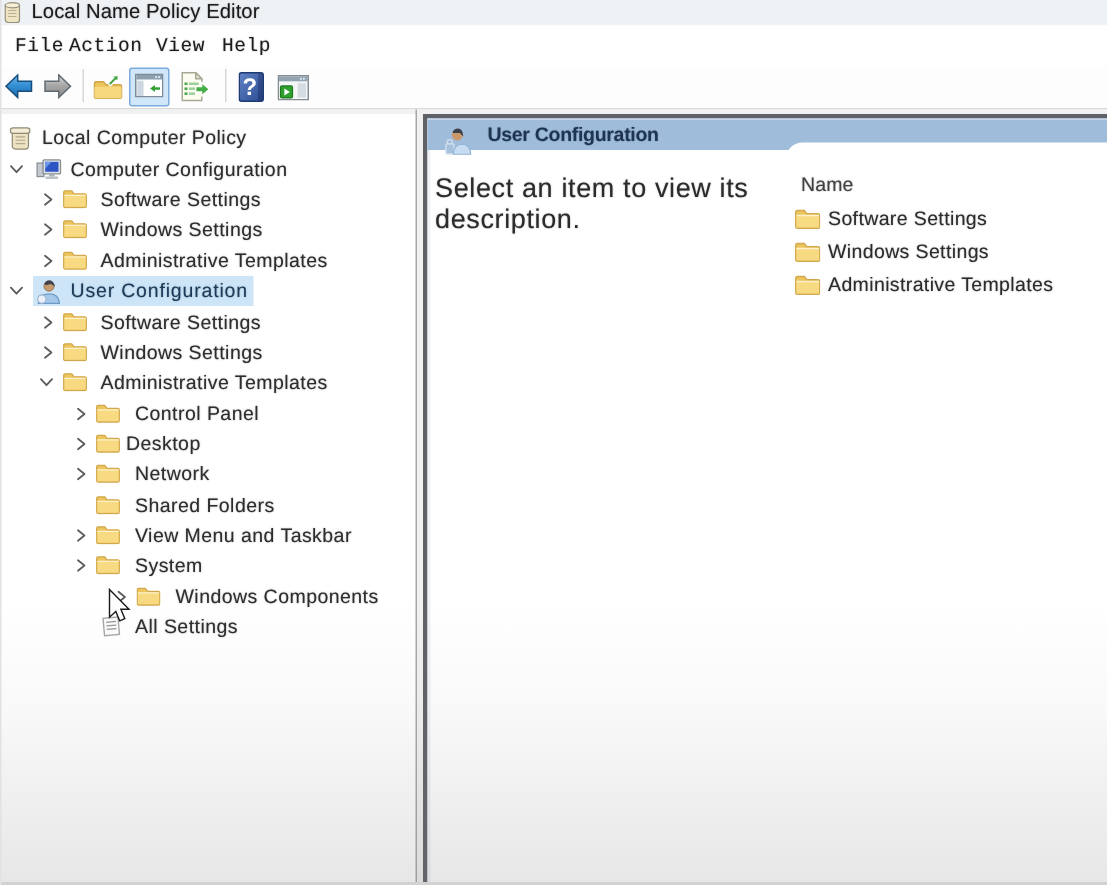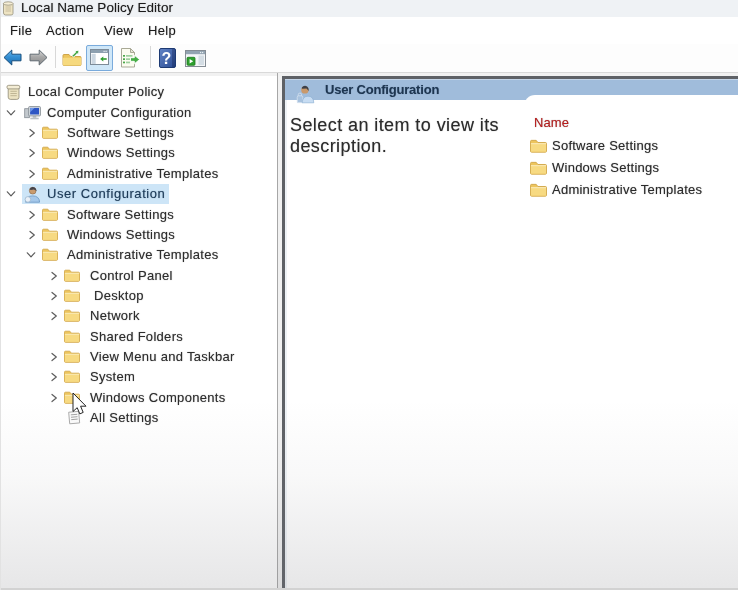--- a/index.html
+++ b/index.html
@@ -3,36 +3,36 @@
 <meta charset="utf-8">
 <style>
   html,body{margin:0;padding:0;}
   #wrap{position:relative;width:738px;height:590px;overflow:hidden;background:#fff;
         font-family:"Liberation Sans",sans-serif;-webkit-font-smoothing:antialiased;}
   .abs{position:absolute;}
   
   #titlebar{left:0;top:0;width:738px;height:17px;background:#eff2f5;}
   #titletxt{left:21px;top:0;height:16px;line-height:16px;font-size:13.5px;color:#1b1b1b;letter-spacing:0.05px;text-shadow:0 0 1px rgba(40,40,40,0.45);}
   #menubar{left:0;top:17px;width:738px;height:27px;background:#ffffff;}
-  .menuitem{top:17px;height:27px;line-height:27px;font-size:13px;color:#1c1c1c;letter-spacing:0.35px;text-shadow:0 0 1px rgba(40,40,40,0.45);}
+  .menuitem{top:17px;height:27px;line-height:27px;font-size:13px;color:#1c1c1c;letter-spacing:0.35px;text-shadow:0 0 1px rgba(40,40,40,0.45);font-family:Liberation Mono, monospace;}
   #toolbar{left:0;top:44px;width:738px;height:28px;background:#fdfdfd;border-bottom:1px solid #d9d9d9;}
   .tsep{top:46px;width:1px;height:22px;background:#d8d8d8;}
   
   #gapstrip{left:0;top:73px;width:738px;height:3px;background:#f1f1f1;}
   #leftpane{left:0;top:76px;width:277px;height:514px;background:#fff;}
   #lpborder{left:277px;top:73px;width:1px;height:517px;background:#a7a7a7;}
   #splitter{left:278px;top:73px;width:4px;height:517px;background:#f1f1f1;}
   #rpbtop{left:282px;top:76px;width:456px;height:3px;background:#5e6166;}
   #rpbleft{left:282px;top:76px;width:2.5px;height:514px;background:#5e6166;}
   #rpinset{left:284.5px;top:79px;width:2px;height:511px;background:#eef2f6;}
   #blueband{left:284.5px;top:79px;width:453.5px;height:21px;background:#a0bcdb;border-top:1px solid #c3d4e7;box-sizing:border-box;}
   #whitetab{left:524px;top:95px;width:214px;height:11px;background:#fff;border-top-left-radius:13px;}
   #hdrtxt{left:325px;top:79px;height:21px;line-height:21px;font-size:13px;font-weight:bold;color:#1d3550;letter-spacing:-0.2px;text-shadow:0 0 1px rgba(29,53,80,0.4);}
   #selecttxt{left:290px;top:115px;width:260px;font-size:18px;color:#2b2b2b;letter-spacing:0.42px;text-shadow:0 0 1px rgba(45,45,45,0.5);}
-  #nametxt{left:534px;top:115px;font-size:13px;color:#b91c1c;letter-spacing:0.1px;text-shadow:0 0 1px rgba(45,45,45,0.5);}
+  #nametxt{left:534px;top:115px;font-size:13px;color:#404040;letter-spacing:0.1px;text-shadow:0 0 1px rgba(45,45,45,0.5);}
   .rrow{left:552px;font-size:13px;color:#2b2b2b;letter-spacing:0.25px;text-shadow:0 0 1px rgba(45,45,45,0.5);}
   
   .trow{left:0;width:249px;height:20px;}
   .tlabel{position:absolute;top:0;height:20px;line-height:20px;font-size:13px;color:#2d2d2d;letter-spacing:0.3px;white-space:nowrap;text-shadow:0 0 1px rgba(45,45,45,0.5);}
   .sel{background:#cde5f7;}
   .seltext{color:#1c3a57;letter-spacing:0.55px;text-shadow:0 0 1px rgba(28,58,87,0.5);}
   
   #fade{left:0;top:400px;width:738px;height:190px;pointer-events:none;
         background:linear-gradient(to bottom, rgba(128,128,133,0) 0%, rgba(128,128,133,0.05) 40%, rgba(118,118,124,0.18) 100%);}
   #bottomedge{left:0;top:588px;width:738px;height:2px;background:#d2d2d2;}
@@ -290,21 +290,21 @@
       </svg>
     <span class="tlabel" style="left:90px;text-align:right;">Control Panel</span>
   </div>
   <div class="abs trow" style="top:286px;">
     <svg class="abs" style="left:50px;top:5px;" width="8" height="10">
         <use href="#cr"></use>
       </svg>
     <svg class="abs" style="left:64px;top:3px;" width="16" height="13">
         <use href="#fold"></use>
       </svg>
-    <span class="tlabel" style="left:94px;text-align:center;">Desktop</span>
+    <span class="tlabel" style="left:84px;text-align:center;">Desktop</span>
   </div>
   <div class="abs trow" style="top:306px;">
     <svg class="abs" style="left:50px;top:5px;" width="8" height="10">
         <use href="#cr"></use>
       </svg>
     <svg class="abs" style="left:64px;top:3px;" width="16" height="13">
         <use href="#fold"></use>
       </svg>
     <span class="tlabel" style="left:90px;text-align:right;">Network</span>
   </div>
@@ -325,21 +325,21 @@
   </div>
   <div class="abs trow" style="top:367px;">
     <svg class="abs" style="left:50px;top:5px;" width="8" height="10">
         <use href="#cr"></use>
       </svg>
     <svg class="abs" style="left:64px;top:3px;" width="16" height="13">
         <use href="#fold"></use>
       </svg>
     <span class="tlabel" style="left:90px;text-align:right;">System</span>
   </div>
-  <div class="abs trow" style="top:388px;">
+  <div class="abs trow" style="top:388px;margin-left:27px;">
     <svg class="abs" style="left:50px;top:5px;" width="8" height="10">
         <use href="#cr"></use>
       </svg>
     <svg class="abs" style="left:64px;top:3px;" width="16" height="13">
         <use href="#fold"></use>
       </svg>
     <span class="tlabel" style="left:90px;">Windows Components</span>
   </div>
   <div class="abs trow" style="top:408px;">
     <svg class="abs" style="left:66px;top:2px;" width="16" height="15">

